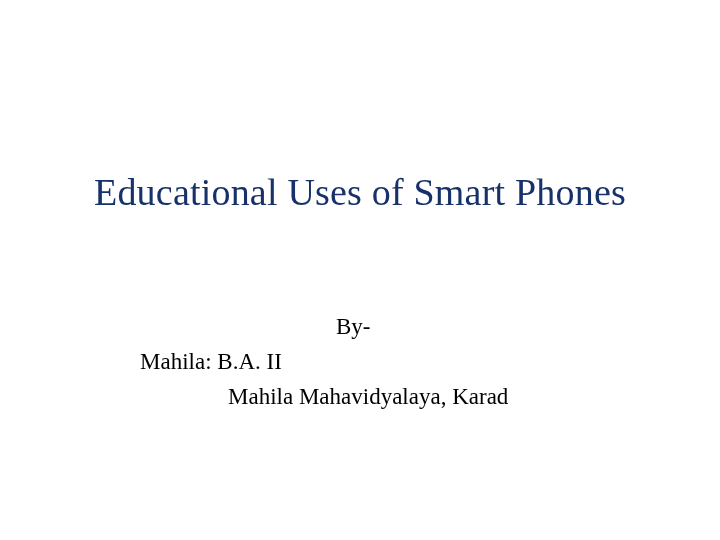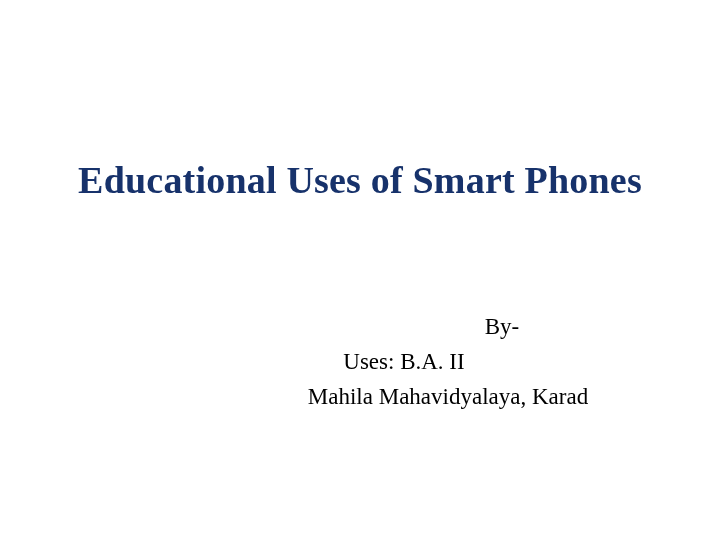--- a/index.html
+++ b/index.html
@@ -16,40 +16,39 @@
   .slide {
     position: relative;
     width: 720px;
     height: 540px;
     background: #ffffff;
     box-sizing: border-box;
   }
   .slide-title {
     position: absolute;
     left: 60px;
-    top: 156px;
+    top: 168px;
     width: 600px;
     text-align: center;
     color: #17326b;
     font-family: "Liberation Serif", serif;
-    font-weight: bold;
+    font-weight: normal;
     font-size: 38px;
     line-height: 1.28;
     letter-spacing: 0.2px;
   }
   .slide-body {
     position: absolute;
     left: 108px;
     top: 310px;
     width: 560px;
     color: #000000;
     font-family: "Liberation Serif", serif;
     font-size: 23px;
     line-height: 1.52;
-    text-align: center;
   }
   .body-line {
     white-space: pre;
   }
   .line-by {
     padding-left: 228px;
   }
   .line-name {
     padding-left: 32px;
   }
@@ -63,17 +62,17 @@
 </style>
 </head>
 <body>
 
 <div class="slide">
 
   <div class="slide-title">Educational Uses of Smart Phones</div>
 
   <div class="slide-body">
     <div class="body-line line-by">By-</div>
-    <div class="body-line line-class">Uses: B.A. II</div>
+    <div class="body-line line-class">Mahila: B.A. II</div>
     <div class="body-line line-college">Mahila Mahavidyalaya, Karad</div>
   </div>
 
 </div>
 
 </body></html>

